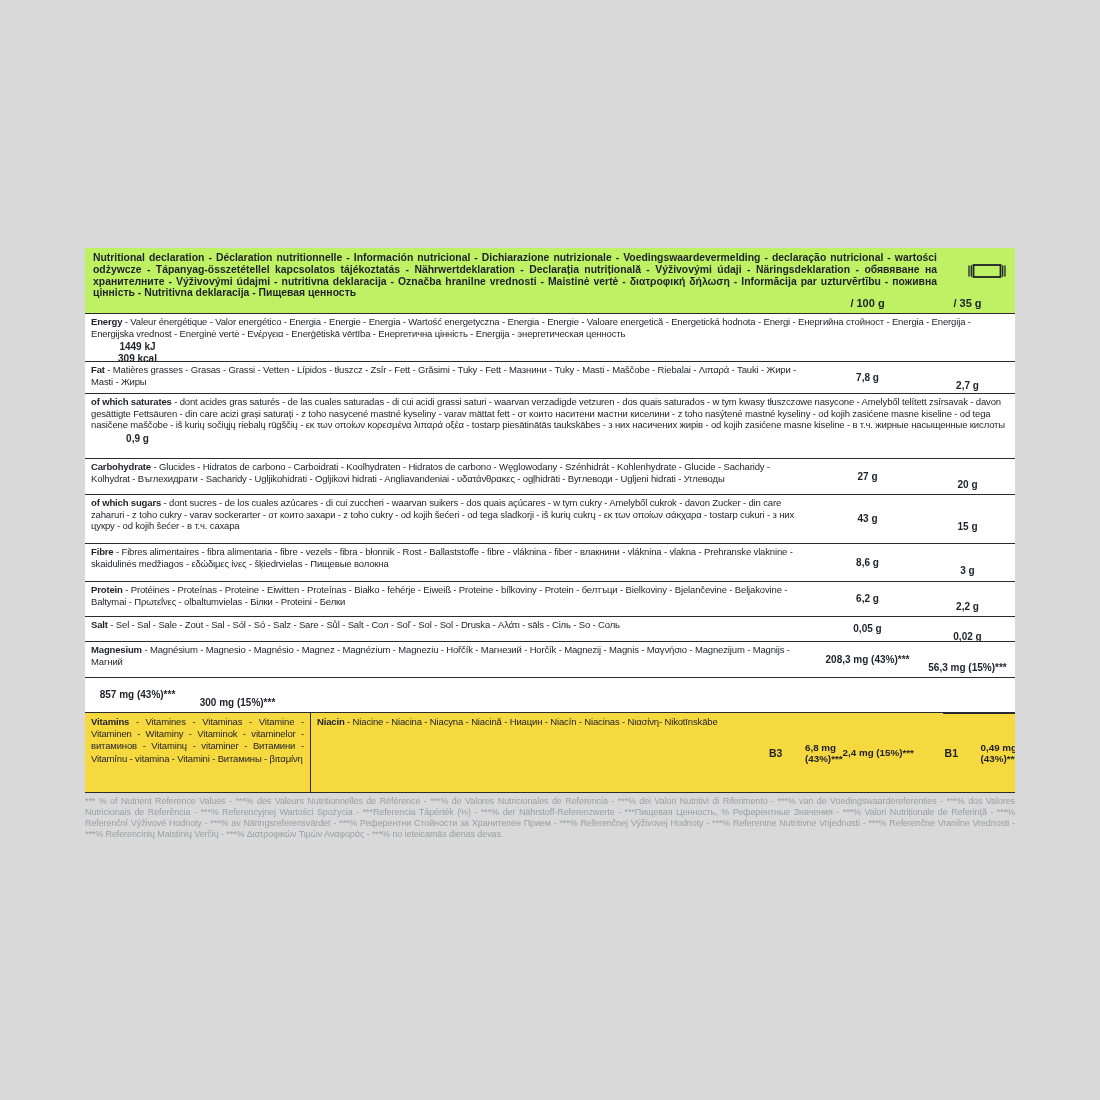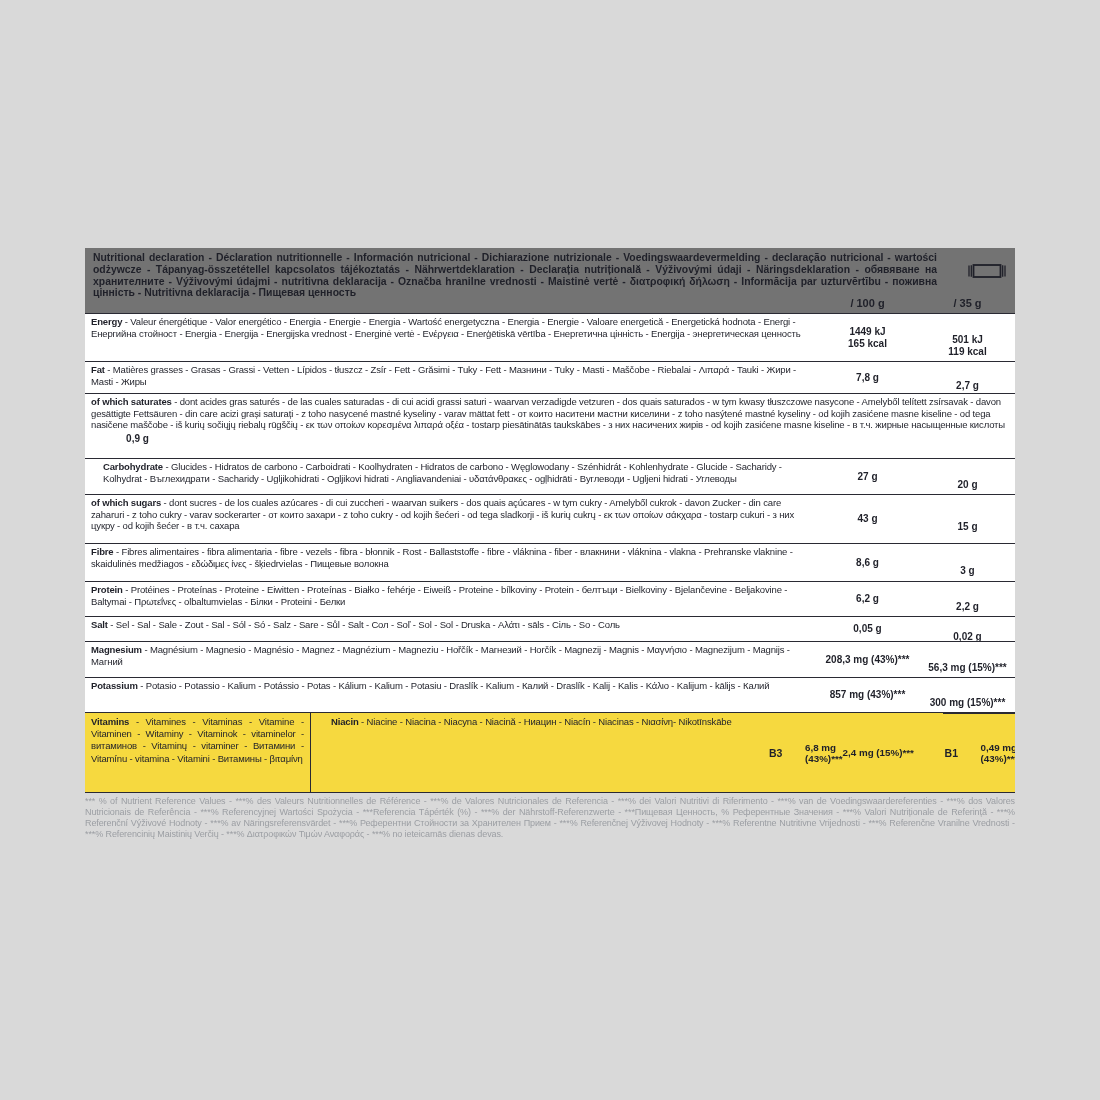--- a/index.html
+++ b/index.html
@@ -9,21 +9,21 @@
     font-family:"Liberation Sans", sans-serif;
     color:#1f2029;
     position:relative;
     overflow:hidden;
   }
   .label-table{
     position:absolute;left:85px;top:248px;width:930px;
     box-sizing:border-box;
   }
   .hdr{
-    background:#737373;
+    background:#bef264;
     box-sizing:border-box;
     height:65px;
     padding:4px 8px 19px 8px;
     position:relative;
     font-weight:bold;
     font-size:10.4px;
     line-height:11.8px;
     text-align:justify;
   }
   .hdr .icon-float{
@@ -65,21 +65,20 @@
   .vcell.c35{width:95px;margin-top:16px;}
   .vcell.twoline{justify-content:center;}
   .vit{
     background:#f6d93f;
     border-top:1.5px solid #2a2a33;
     border-bottom:1.5px solid #2a2a33;
     box-sizing:border-box;
     display:flex;
     height:81px;
     overflow:hidden;
-    gap:14px;
   }
   .vit-left{
     width:226px;
     box-sizing:border-box;
     border-right:1.3px solid #2a2a33;
     padding:3px 6px;
     font-size:9.5px;line-height:12.2px;
     text-align:justify;
     letter-spacing:-0.15px;
   }
@@ -128,45 +127,45 @@
         <line x1="38" y1="3.5" x2="38" y2="14.5" stroke="#1f2029" stroke-width="1.3"></line>
       </svg>
     </span>
     <span>Nutritional declaration - Déclaration nutritionnelle - Información nutricional - Dichiarazione nutrizionale - Voedingswaardevermelding - declaração nutricional - wartości odżywcze - Tápanyag-összetétellel kapcsolatos tájékoztatás - Nährwertdeklaration - Declarația nutrițională - Výživovými údaji - Näringsdeklaration - обявяване на хранителните - Výživovými údajmi - nutritivna deklaracija - Označba hranilne vrednosti - Maistinė vertė - διατροφική δήλωση - Informācija par uzturvērtību - поживна цінність - Nutritivna deklaracija - Пищевая ценность</span>
     <div class="col-heads">
       <div class="ch">/ 100 g</div>
       <div class="ch c35">/ 35 g</div>
     </div>
   </div>
 
-  <div class="row" style="height:48px;">
+  <div class="row" style="height:48px;flex-direction:column;">
     <div class="lab"><span class="b">Energy</span> <span>- Valeur énergétique - Valor energético - Energia - Energie - Energia - Wartość energetyczna - Energia - Energie - Valoare energetică - Energetická hodnota - Energi - Енергийна стойност - Energia - Energija - Energijska vrednost - Energinė vertė - Ενέργεια - Enerģētiskā vērtība - Енергетична цінність - Energija - энергетическая ценность</span></div>
     <div class="vcell twoline">
         <div>1449 kJ</div>
-        <div>165 kcal</div>
+        <div>309 kcal</div>
       </div>
     <div class="vcell c35 twoline">
         <div>501 kJ</div>
         <div>119 kcal</div>
       </div>
   </div>
 
   <div class="row" style="height:32px;">
     <div class="lab"><span class="b">Fat</span> <span>- Matières grasses - Grasas - Grassi - Vetten - Lípidos - tłuszcz - Zsír - Fett - Grăsimi - Tuky - Fett - Мазнини - Tuky - Masti - Maščobe - Riebalai - Λιπαρά - Tauki - Жири - Masti - Жиры</span></div>
     <div class="vcell">7,8 g</div>
     <div class="vcell c35">2,7 g</div>
   </div>
 
   <div class="row" style="height:65px;flex-direction:column;">
     <div class="lab"><span class="b">of which saturates</span> <span>- dont acides gras saturés - de las cuales saturadas - di cui acidi grassi saturi - waarvan verzadigde vetzuren - dos quais saturados - w tym kwasy tłuszczowe nasycone - Amelyből telített zsírsavak - davon gesättigte Fettsäuren - din care acizi grași saturați - z toho nasycené mastné kyseliny - varav mättat fett - от които наситени мастни киселини - z toho nasýtené mastné kyseliny - od kojih zasićene masne kiseline - od tega nasičene maščobe - iš kurių sočiųjų riebalų rūgščių - εκ των οποίων κορεσμένα λιπαρά οξέα - tostarp piesātinātās taukskābes - з них насичених жирів - od kojih zasićene masne kiseline - в т.ч. жирные насыщенные кислоты</span></div>
     <div class="vcell">0,9 g</div>
     <div class="vcell c35">0,3 g</div>
   </div>
 
-  <div class="row" style="height:36px;padding-left:12px;">
+  <div class="row" style="height:36px;">
     <div class="lab"><span class="b">Carbohydrate</span> <span>- Glucides - Hidratos de carbono - Carboidrati - Koolhydraten - Hidratos de carbono - Węglowodany - Szénhidrát - Kohlenhydrate - Glucide - Sacharidy - Kolhydrat - Въглехидрати - Sacharidy - Ugljikohidrati - Ogljikovi hidrati - Angliavandeniai - υδατάνθρακες - ogļhidrāti - Вуглеводи - Ugljeni hidrati - Углеводы</span></div>
     <div class="vcell">27 g</div>
     <div class="vcell c35">20 g</div>
   </div>
 
   <div class="row" style="height:49px;">
     <div class="lab"><span class="b">of which sugars</span> <span>- dont sucres - de los cuales azúcares - di cui zuccheri - waarvan suikers - dos quais açúcares - w tym cukry - Amelyből cukrok - davon Zucker - din care zaharuri - z toho cukry - varav sockerarter - от които захари - z toho cukry - od kojih šećeri - od tega sladkorji - iš kurių cukrų - εκ των οποίων σάκχαρα - tostarp cukuri - з них цукру - od kojih šećer - в т.ч. сахара</span></div>
     <div class="vcell">43 g</div>
     <div class="vcell c35">15 g</div>
   </div>
@@ -189,21 +188,20 @@
     <div class="vcell c35">0,02 g</div>
   </div>
 
   <div class="row" style="height:36px;">
     <div class="lab"><span class="b">Magnesium</span> <span>- Magnésium - Magnesio - Magnésio - Magnez - Magnézium - Magneziu - Hořčík - Магнезий - Horčík - Magnezij - Magnis - Μαγνήσιο - Magnezijum - Magnijs - Магний</span></div>
     <div class="vcell">208,3 mg (43%)***</div>
     <div class="vcell c35">56,3  mg (15%)***</div>
   </div>
 
   <div class="row" style="height:35px;">
-    <div class="lab"><span class="b">Potassium</span> <span>- Potasio - Potassio - Kalium - Potássio - Potas - Kálium - Kalium - Potasiu - Draslík - Kalium - Калий - Draslík - Kalij - Kalis - Κάλιο - Kalijum - kālijs - Калий</span></div>
     <div class="vcell">857 mg (43%)***</div>
     <div class="vcell c35">300 mg (15%)***</div>
   </div>
 
   <div class="vit">
     <div class="vit-left">
       <span class="b">Vitamins</span> <span>- Vitamines - Vitaminas - Vitamine - Vitaminen - Witaminy - Vitaminok - vitaminelor - витаминов - Vitaminų - vitaminer - Витамини - Vitamínu - vitamina - Vitamini - Витамины - βιταμίνη</span>
     </div>
     <div class="vit-mid">
       <span class="b">Niacin</span> <span>- Niacine - Niacina - Niacyna - Niacină - Ниацин - Niacín - Niacinas - Νιασίνη- Nikotīnskābe</span>

